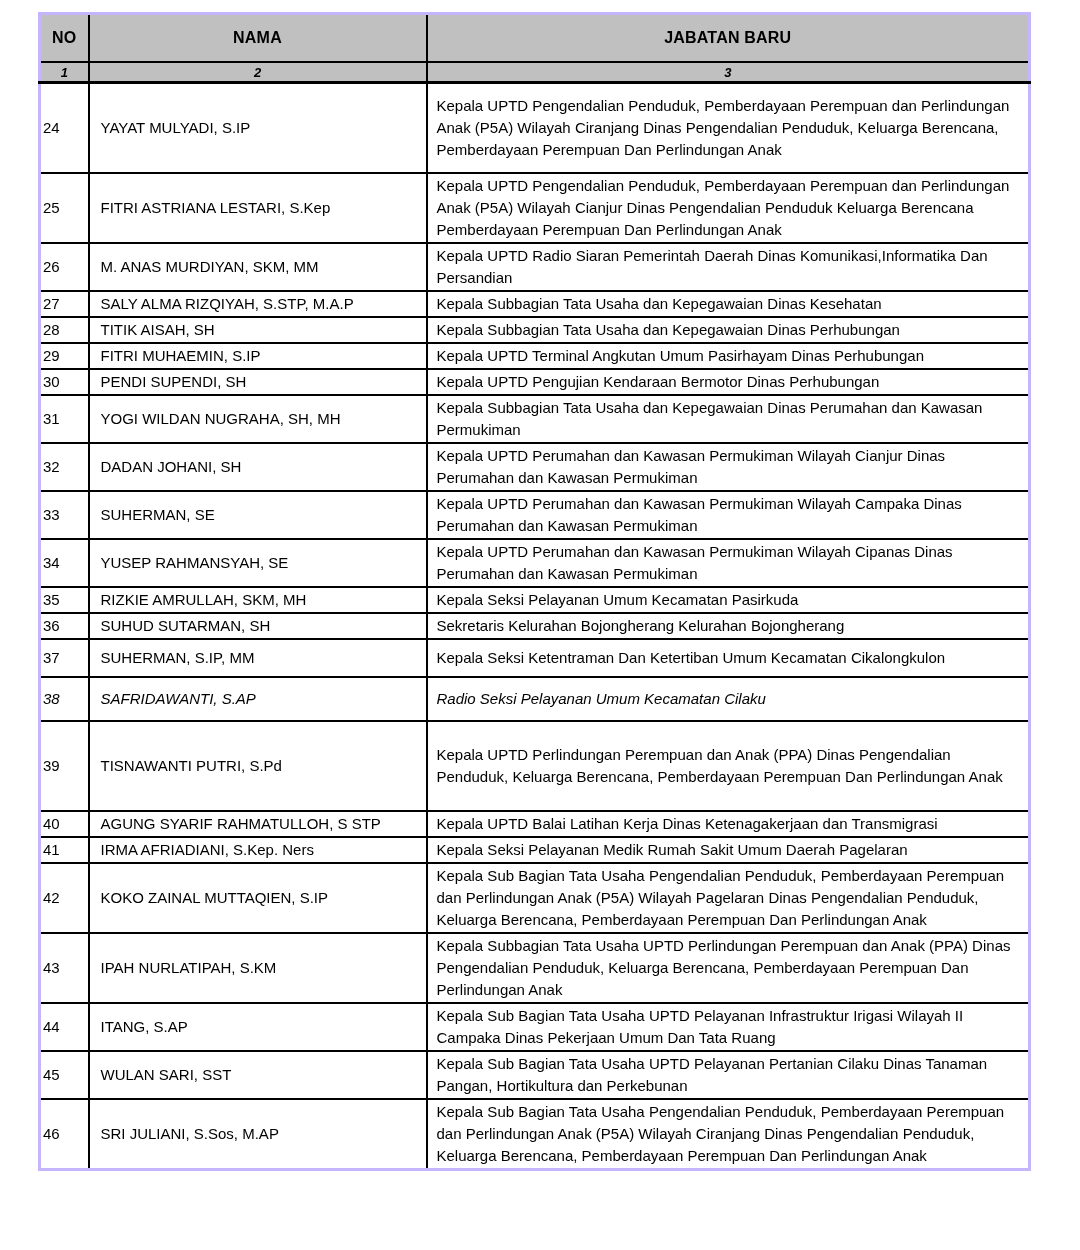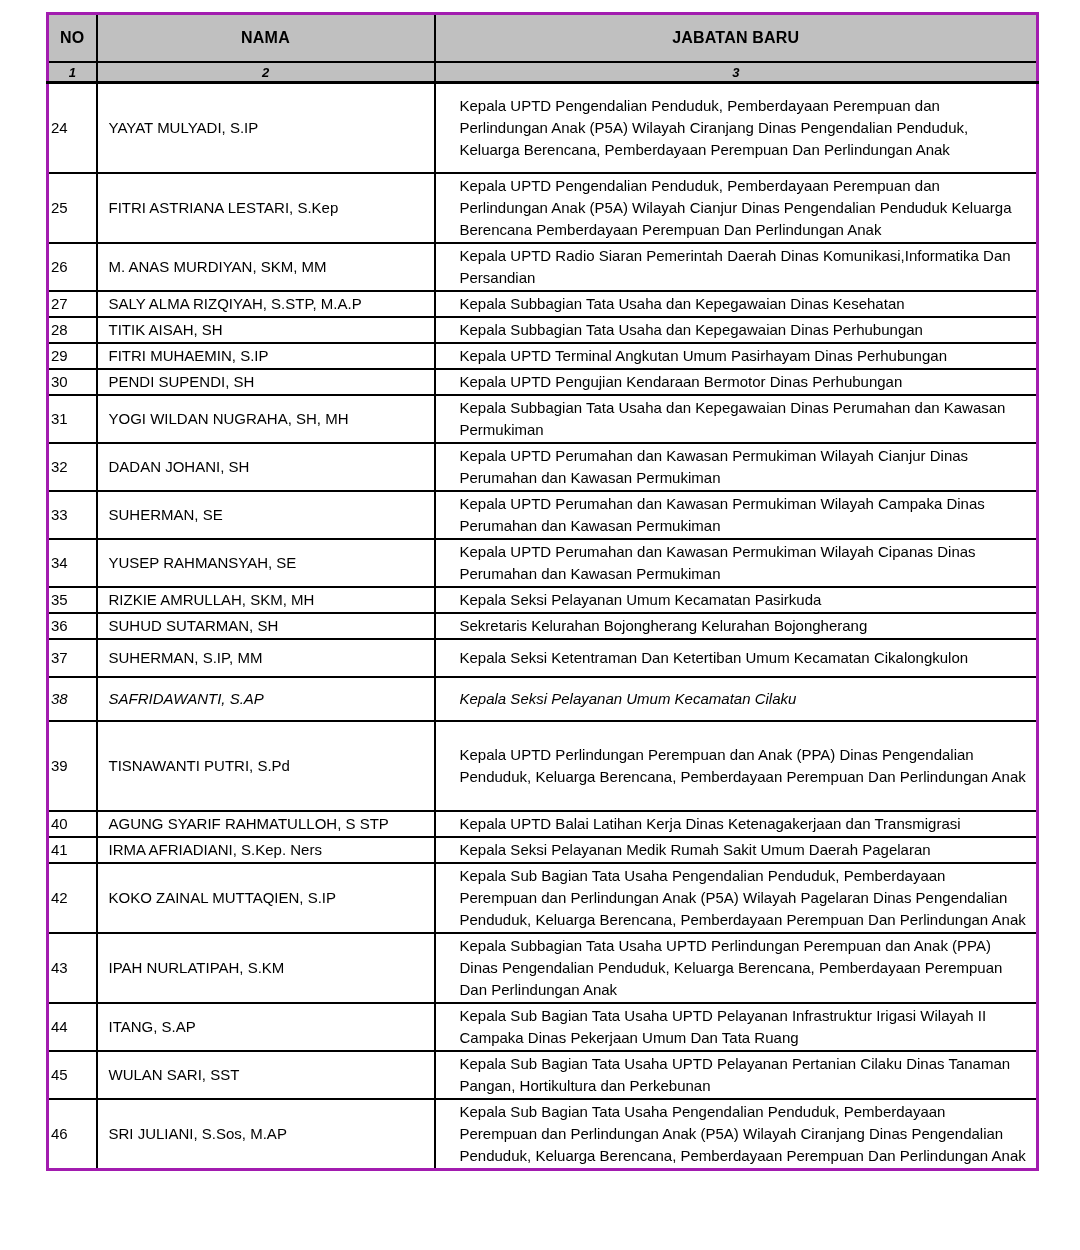--- a/index.html
+++ b/index.html
@@ -14,26 +14,26 @@
   }
   .page {
     position: relative;
     width: 1080px;
     height: 1250px;
     background: #ffffff;
     overflow: hidden;
   }
   table.doc-table {
     position: absolute;
-    left: 46px;
+    left: 38px;
     top: 12px;
     width: 990px;
     border-collapse: collapse;
     table-layout: fixed;
-    border: 3px solid #a21caf;
+    border: 3px solid #c4b5fd;
   }
   .doc-table th, .doc-table td {
     border: 2px solid #000000;
     overflow: hidden;
   }
   .doc-table thead th {
     background: #c0c0c0;
     font-weight: bold;
     font-size: 16px;
     text-align: center;
@@ -61,21 +61,21 @@
   .doc-table tbody td.col-no {
     text-align: left;
     padding: 1px 2px;
   }
   .doc-table tbody td.col-nama {
     text-align: left;
     padding-left: 11px;
   }
   .doc-table tbody td.col-jabatan {
     text-align: left;
-    padding-left: 24px;
+    padding-left: 9px;
     padding-right: 10px;
   }
   
   .doc-table tbody tr:nth-child(1)  { height: 90px; }
   .doc-table tbody tr:nth-child(2)  { height: 70px; }
   .doc-table tbody tr:nth-child(3)  { height: 48px; }
   .doc-table tbody tr:nth-child(14) { height: 38px; }
   .doc-table tbody tr:nth-child(15) { height: 44px; font-style: italic; }
   .doc-table tbody tr:nth-child(16) { height: 90px; }
 </style>
@@ -168,21 +168,21 @@
           <td class="col-jabatan">Sekretaris Kelurahan Bojongherang Kelurahan Bojongherang</td>
         </tr>
         <tr>
           <td class="col-no">37</td>
           <td class="col-nama">SUHERMAN, S.IP, MM</td>
           <td class="col-jabatan">Kepala Seksi Ketentraman Dan Ketertiban Umum Kecamatan Cikalongkulon</td>
         </tr>
         <tr>
           <td class="col-no">38</td>
           <td class="col-nama">SAFRIDAWANTI, S.AP</td>
-          <td class="col-jabatan">Kepala Seksi Pelayanan Umum Kecamatan Cilaku</td>
+          <td class="col-jabatan">Radio Seksi Pelayanan Umum Kecamatan Cilaku</td>
         </tr>
         <tr>
           <td class="col-no">39</td>
           <td class="col-nama">TISNAWANTI PUTRI, S.Pd</td>
           <td class="col-jabatan">Kepala UPTD Perlindungan Perempuan dan Anak (PPA) Dinas Pengendalian Penduduk, Keluarga Berencana, Pemberdayaan Perempuan Dan Perlindungan Anak</td>
         </tr>
         <tr>
           <td class="col-no">40</td>
           <td class="col-nama">AGUNG SYARIF RAHMATULLOH, S STP</td>
           <td class="col-jabatan">Kepala UPTD Balai Latihan Kerja Dinas Ketenagakerjaan dan Transmigrasi</td>

